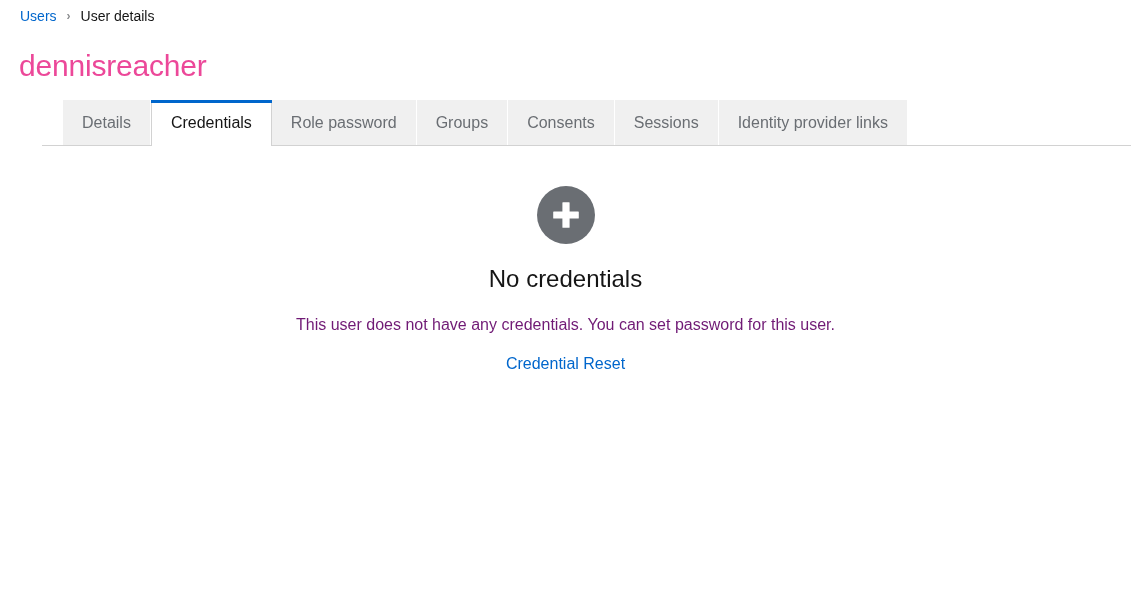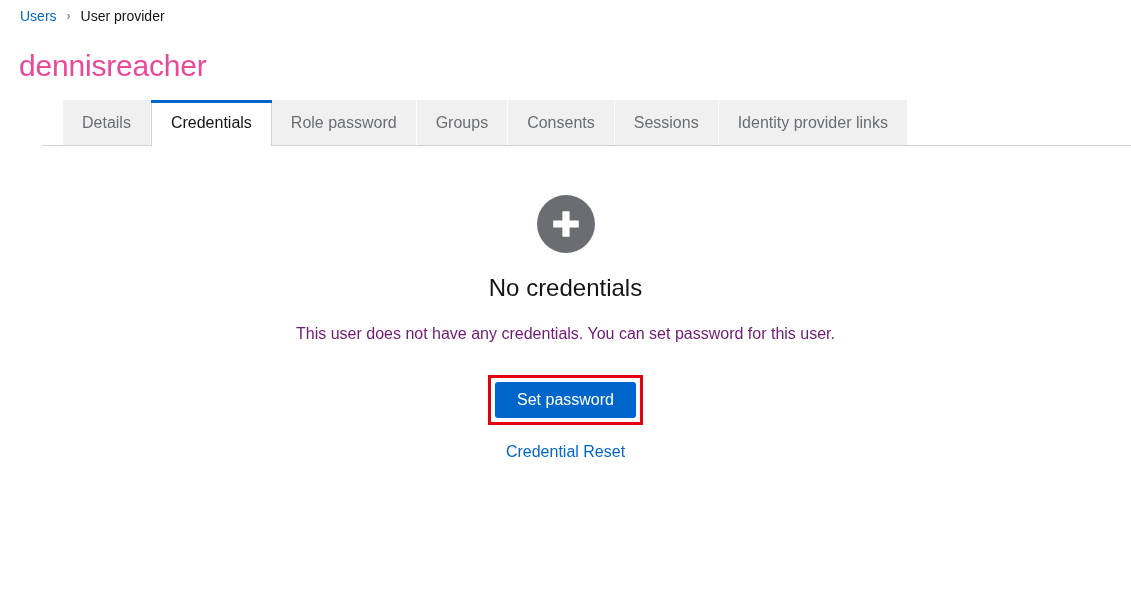--- a/index.html
+++ b/index.html
@@ -125,21 +125,21 @@
     bottom: -1px;
     height: 1px;
     background: #ffffff;
     z-index: 3;
   }
 
   
   .empty-state {
     position: absolute;
     left: 0;
-    top: 159px;
+    top: 150px;
     width: 1131px;
     display: flex;
     flex-direction: column;
     align-items: center;
   }
   .empty-icon {
     margin-top: 36px;
     width: 58px;
     height: 58px;
     border-radius: 50%;
@@ -201,21 +201,21 @@
   }
 </style>
 </head>
 <body>
 
 <div class="page">
 
   <nav class="breadcrumb">
     <a class="crumb-link">Users</a>
     <span class="crumb-sep">›</span>
-    <span class="crumb-current">User provider</span>
+    <span class="crumb-current">User details</span>
   </nav>
 
   <h1 class="page-title">dennisreacher</h1>
 
   <div class="tabs-wrap">
     <div class="tabs">
       <div class="tab">Details</div>
       <div class="tab active">Credentials</div>
       <div class="tab">Role password</div>
       <div class="tab">Groups</div>
@@ -232,21 +232,18 @@
       <svg width="34" height="34" viewBox="0 0 34 34" aria-hidden="true">
         <rect x="13.4" y="4.2" width="7.2" height="25.6" rx="0.6" fill="#ffffff"></rect>
         <rect x="4.2" y="13.4" width="25.6" height="7.2" rx="0.6" fill="#ffffff"></rect>
       </svg>
     </div>
 
     <h2 class="empty-title">No credentials</h2>
 
     <p class="empty-body">This user does not have any credentials. You can set password for this user.</p>
 
-    <div class="btn-annot">
-      <button class="btn-primary">Set password</button>
-    </div>
 
     <button class="link-btn">Credential Reset</button>
 
   </div>
 
 </div>
 
 </body></html>

